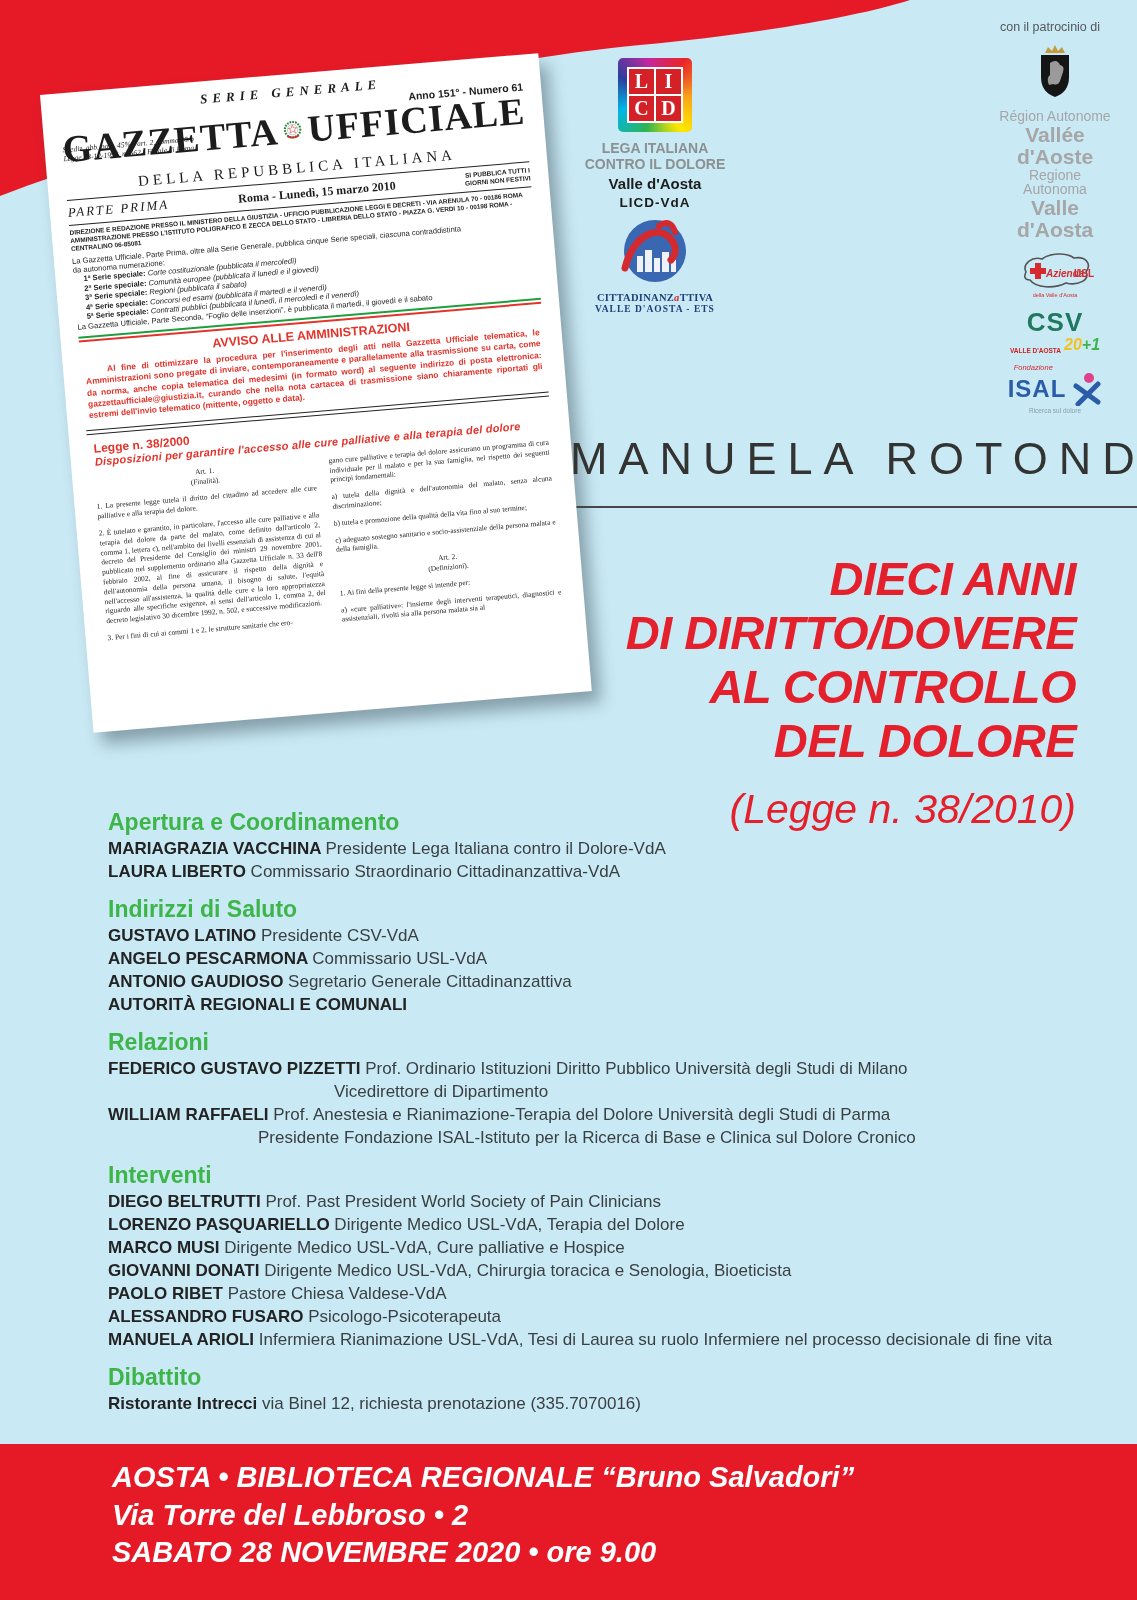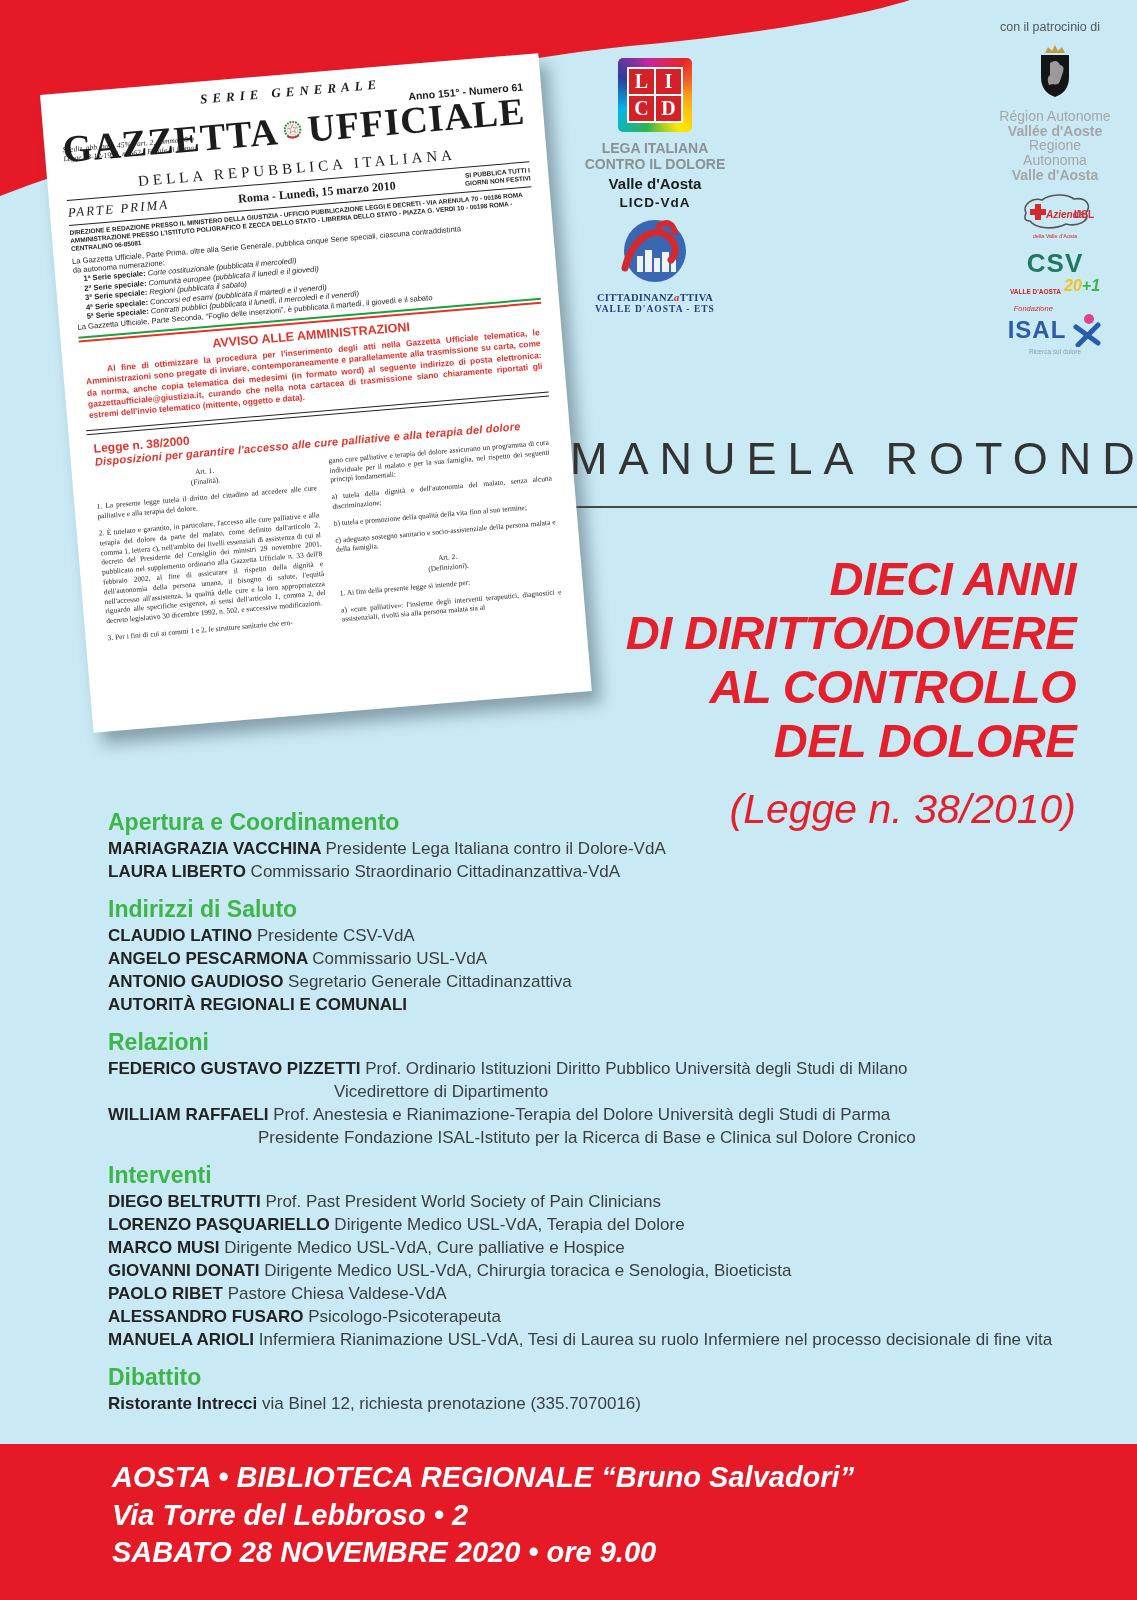--- a/index.html
+++ b/index.html
@@ -55,21 +55,21 @@
   .licd-l2{font:bold 15px "Liberation Sans",sans-serif;color:#1d1d1b;margin-top:3px;}
   .licd-l3{font:bold 13.5px "Liberation Sans",sans-serif;color:#1d1d1b;letter-spacing:1px;margin-top:3px;}
   .licd-l4{font:bold 7.5px "Liberation Sans",sans-serif;color:#e3342c;margin-top:20px;letter-spacing:.5px;text-align:center;}
   .citt{position:absolute;left:578px;top:206px;width:154px;text-align:center;z-index:3;}
   .citt-name{font:bold 10.5px "Liberation Serif",serif;color:#1f3f7a;margin-top:2px;letter-spacing:.3px;}
   .citt-name .reda{color:#d42a2f;font-style:italic;}
   .citt-sub{font:bold 9.5px "Liberation Serif",serif;color:#1f3f7a;letter-spacing:1px;margin-top:1px;}
   .sponsors{position:absolute;left:996px;top:44px;width:118px;display:flex;flex-direction:column;align-items:center;gap:9px;z-index:3;}
   .reg-txt{text-align:center;color:#a6a6a6;line-height:1.05;}
   .reg-small{font-size:14px;}
-  .reg-big{font-weight:bold;font-size:14px;}
+  .reg-big{font-weight:bold;font-size:21px;}
   .csv{text-align:center;line-height:1;}
   .csv-label{font:bold 26px "Liberation Sans",sans-serif;color:#20795f;letter-spacing:1px;}
   .csv-row{display:flex;align-items:flex-end;justify-content:center;gap:3px;margin-top:-2px;}
   .csv-sub{font:bold 6.5px "Liberation Sans",sans-serif;color:#c22;}
   .csv-year b{font:italic bold 16px "Liberation Sans",sans-serif;color:#f4c11e;}
   .csv-year i{font:italic bold 16px "Liberation Sans",sans-serif;color:#3eb549;}
   .isal{text-align:center;line-height:1;position:relative;}
   .isal-top{font:italic 7.5px "Liberation Sans",sans-serif;color:#d42a2f;text-align:left;margin-left:6px;}
   .isal-row{display:flex;align-items:center;justify-content:flex-start;gap:6px;}
   .isal-label{font:bold 24px "Liberation Sans",sans-serif;color:#2b5ca8;letter-spacing:1px;}
@@ -251,21 +251,21 @@
       <div>AL CONTROLLO</div>
       <div>DEL DOLORE</div>
     </div>
   <div class="subtitle">(Legge n. 38/2010)</div>
 
   <div class="program">
       <div class="p-heading">Apertura e Coordinamento</div>
       <div class="p-item"><span class="p-name">MARIAGRAZIA VACCHINA </span><span class="p-desc">Presidente Lega Italiana contro il Dolore-VdA</span></div>
       <div class="p-item"><span class="p-name">LAURA LIBERTO </span><span class="p-desc">Commissario Straordinario Cittadinanzattiva-VdA</span></div>
       <div class="p-heading">Indirizzi di Saluto</div>
-      <div class="p-item"><span class="p-name">CLAUDIO LATINO </span><span class="p-desc">Presidente CSV-VdA</span></div>
+      <div class="p-item"><span class="p-name">GUSTAVO LATINO </span><span class="p-desc">Presidente CSV-VdA</span></div>
       <div class="p-item"><span class="p-name">ANGELO PESCARMONA </span><span class="p-desc">Commissario USL-VdA</span></div>
       <div class="p-item"><span class="p-name">ANTONIO GAUDIOSO </span><span class="p-desc">Segretario Generale Cittadinanzattiva</span></div>
       <div class="p-item"><span class="p-name">AUTORITÀ REGIONALI E COMUNALI </span></div>
       <div class="p-heading">Relazioni</div>
       <div class="p-item"><span class="p-name">FEDERICO GUSTAVO PIZZETTI </span><span class="p-desc">Prof. Ordinario Istituzioni Diritto Pubblico Università degli Studi di Milano</span></div>
       <div class="p-item" style="padding-left: 226px;"><span class="p-desc">Vicedirettore di Dipartimento</span></div>
       <div class="p-item"><span class="p-name">WILLIAM RAFFAELI </span><span class="p-desc">Prof. Anestesia e Rianimazione-Terapia del Dolore Università degli Studi di Parma</span></div>
       <div class="p-item" style="padding-left: 150px;"><span class="p-desc">Presidente Fondazione ISAL-Istituto per la Ricerca di Base e Clinica sul Dolore Cronico</span></div>
       <div class="p-heading">Interventi</div>
       <div class="p-item"><span class="p-name">DIEGO BELTRUTTI </span><span class="p-desc">Prof. Past President World Society of Pain Clinicians</span></div>

